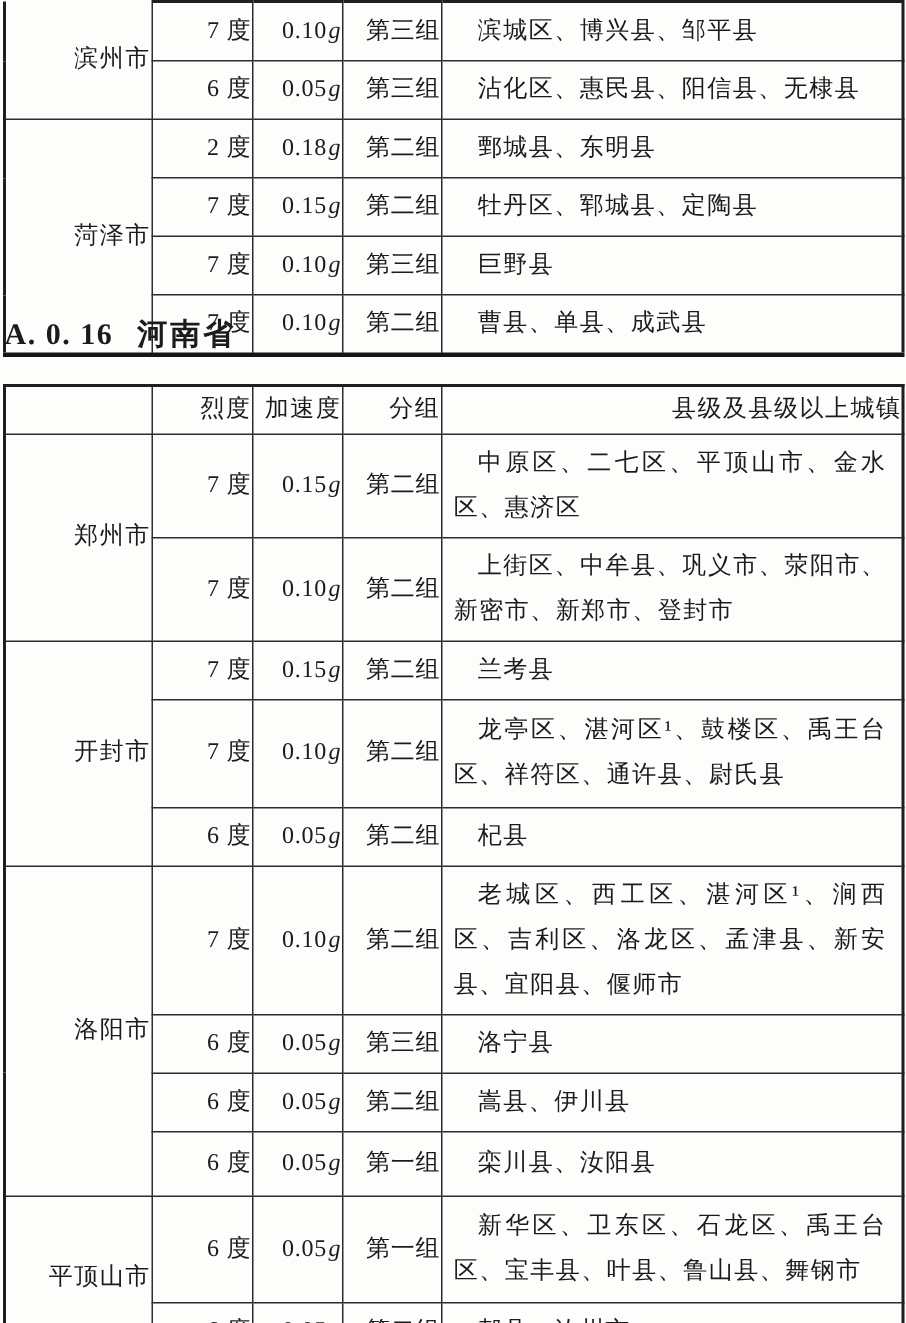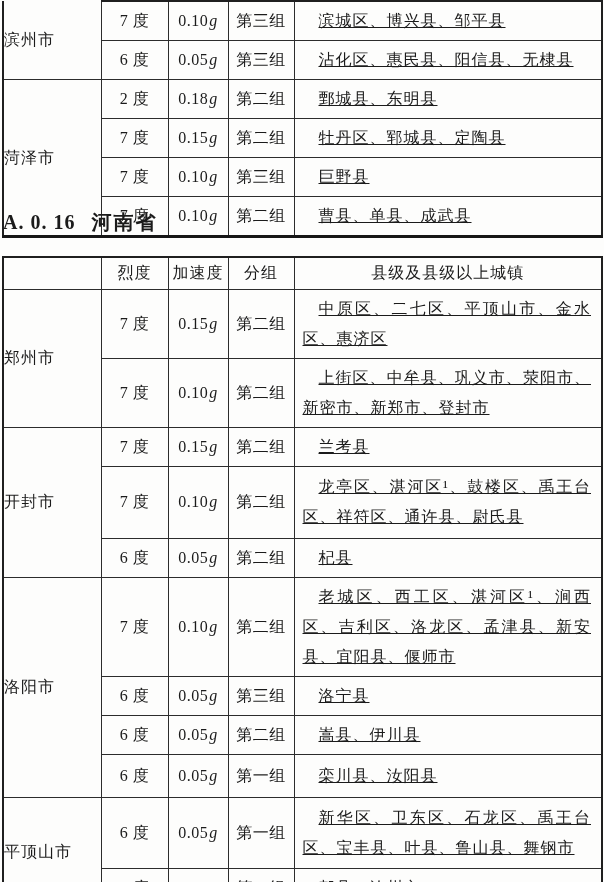--- a/index.html
+++ b/index.html
@@ -29,44 +29,43 @@
   col.c-grp{width:66px;}
   col.c-towns{width:308px;}
   td,th{
     border:1px solid #2c2c2c;
     font-size:16px;
     font-weight:normal;
     padding:0;
     vertical-align:middle;
     line-height:1.35;
   }
-  .center{text-align:center;letter-spacing:0.5px;}
-  .city{text-align:left;letter-spacing:1px;}
+  .center{text-align:right;letter-spacing:0.5px;}
+  .city{text-align:right;letter-spacing:1px;}
   .towns{
     text-align:justify;
     padding:4px 10px 4px 8px;
     text-indent:16px;
     letter-spacing:1px;
     line-height:30px;
-    text-decoration:underline;
   }
   .accel .g{font-style:italic;margin-left:1px;}
   
   #table-top tr.first td{border-top:2px solid #1f1f1f;}
   #table-top tr.first td.no-top{border-top:0;}
   .heading{
     position:absolute;
     left:3px;top:209px;
     font-size:20px;
     font-weight:bold;
     white-space:nowrap;
   }
   .heading .num{letter-spacing:1px;}
   .heading .title{margin-left:16px;letter-spacing:2px;}
-  th.colhead{text-align:center;letter-spacing:1px;}
+  th.colhead{text-align:right;letter-spacing:1px;}
 </style>
 </head>
 <body>
 
 <div class="page">
 
   <table id="table-top">
     <colgroup>
         <col class="c-city">
         <col class="c-int">

